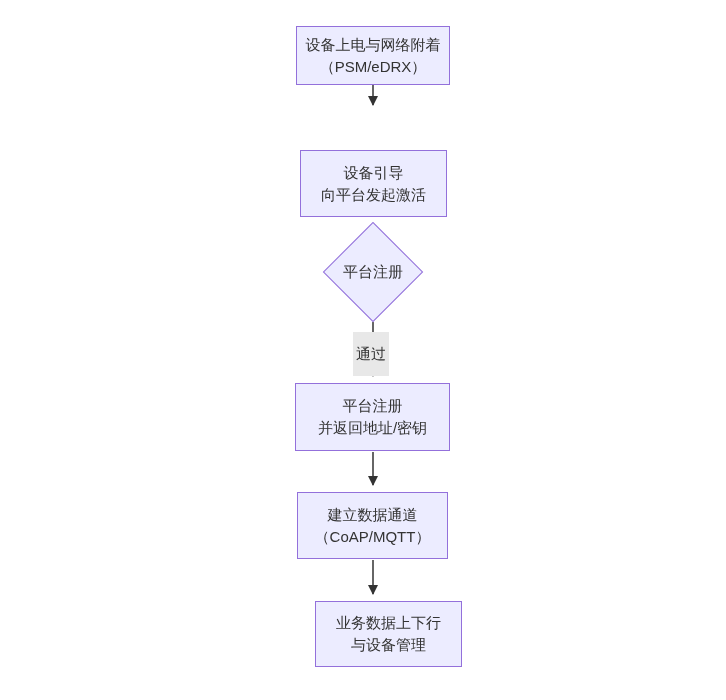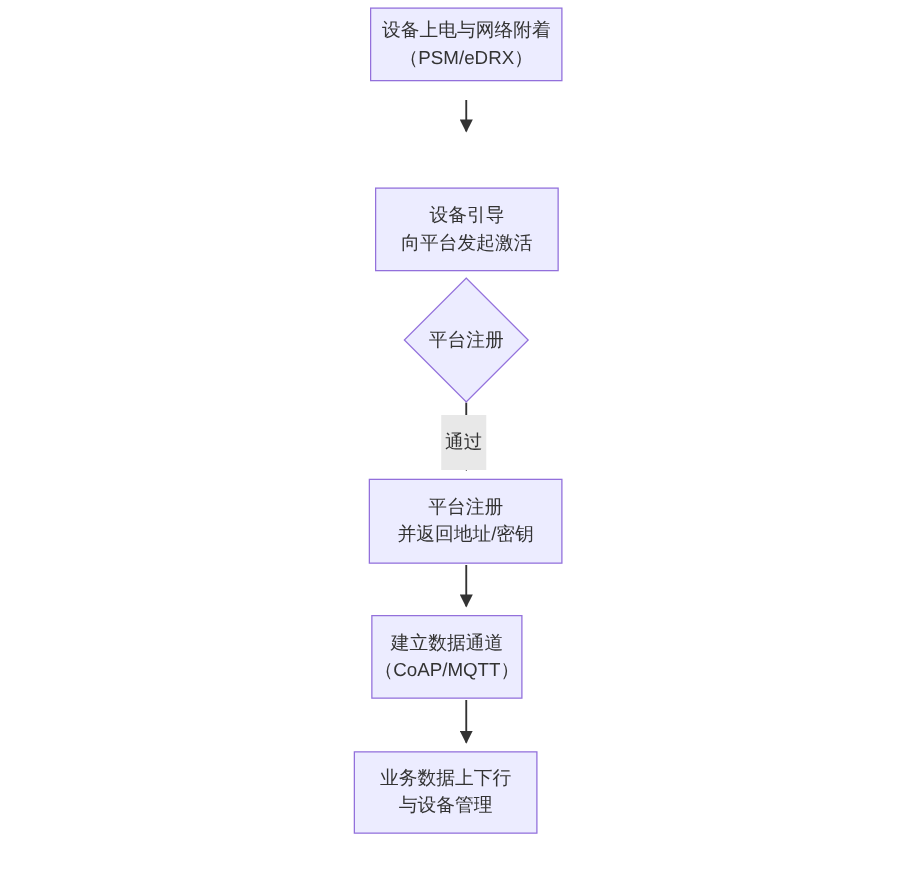--- a/index.html
+++ b/index.html
@@ -85,21 +85,21 @@
         <path d="M0,0 L10,5 L0,10 z" fill="#333333"></path>
       </marker>
     </defs>
     <path d="M373,80 L373,105" stroke="#333333" stroke-width="1.5" fill="none" marker-end="url(#arrowhead)"></path>
     <path d="M373,179 L373,216" stroke="#333333" stroke-width="1.5" fill="none" marker-end="url(#arrowhead)"></path>
     <path d="M373,322 L373,376" stroke="#333333" stroke-width="1.5" fill="none" marker-end="url(#arrowhead)"></path>
     <path d="M373,452 L373,485" stroke="#333333" stroke-width="1.5" fill="none" marker-end="url(#arrowhead)"></path>
     <path d="M373,560 L373,594" stroke="#333333" stroke-width="1.5" fill="none" marker-end="url(#arrowhead)"></path>
   </svg>
 
-  <div class="node" style="left:296px; top:6px; width:154px; height:59px;">
+  <div class="node" style="left:296px; top:26px; width:154px; height:59px;">
     <div class="line">设备上电与网络附着</div>
     <div class="line">（PSM/eDRX）</div>
   </div>
 
   <div class="node" style="left:300px; top:112px; width:147px; height:67px;margin-top:38px;">
     <div class="line">设备引导</div>
     <div class="line">向平台发起激活</div>
   </div>
 
   <div class="diamond-wrap" style="left:322px; top:222px; width:102px; height:100px;">
@@ -107,23 +107,23 @@
     <div class="line">平台注册</div>
   </div>
 
   <div class="edge-label" style="left:371px; top:354px;">通过</div>
 
   <div class="node" style="left:295px; top:383px; width:155px; height:68px;">
     <div class="line">平台注册</div>
     <div class="line">并返回地址/密钥</div>
   </div>
 
-  <div class="node" style="left:297px; top:492px; width:121px; height:67px;">
+  <div class="node" style="left:297px; top:492px; width:151px; height:67px;">
     <div class="line">建立数据通道</div>
     <div class="line">（CoAP/MQTT）</div>
   </div>
 
-  <div class="node" style="left:283px; top:601px; width:147px; height:66px;">
+  <div class="node" style="left:315px; top:601px; width:147px; height:66px;">
     <div class="line">业务数据上下行</div>
     <div class="line">与设备管理</div>
   </div>
 
 </div>
 
 </body></html>

